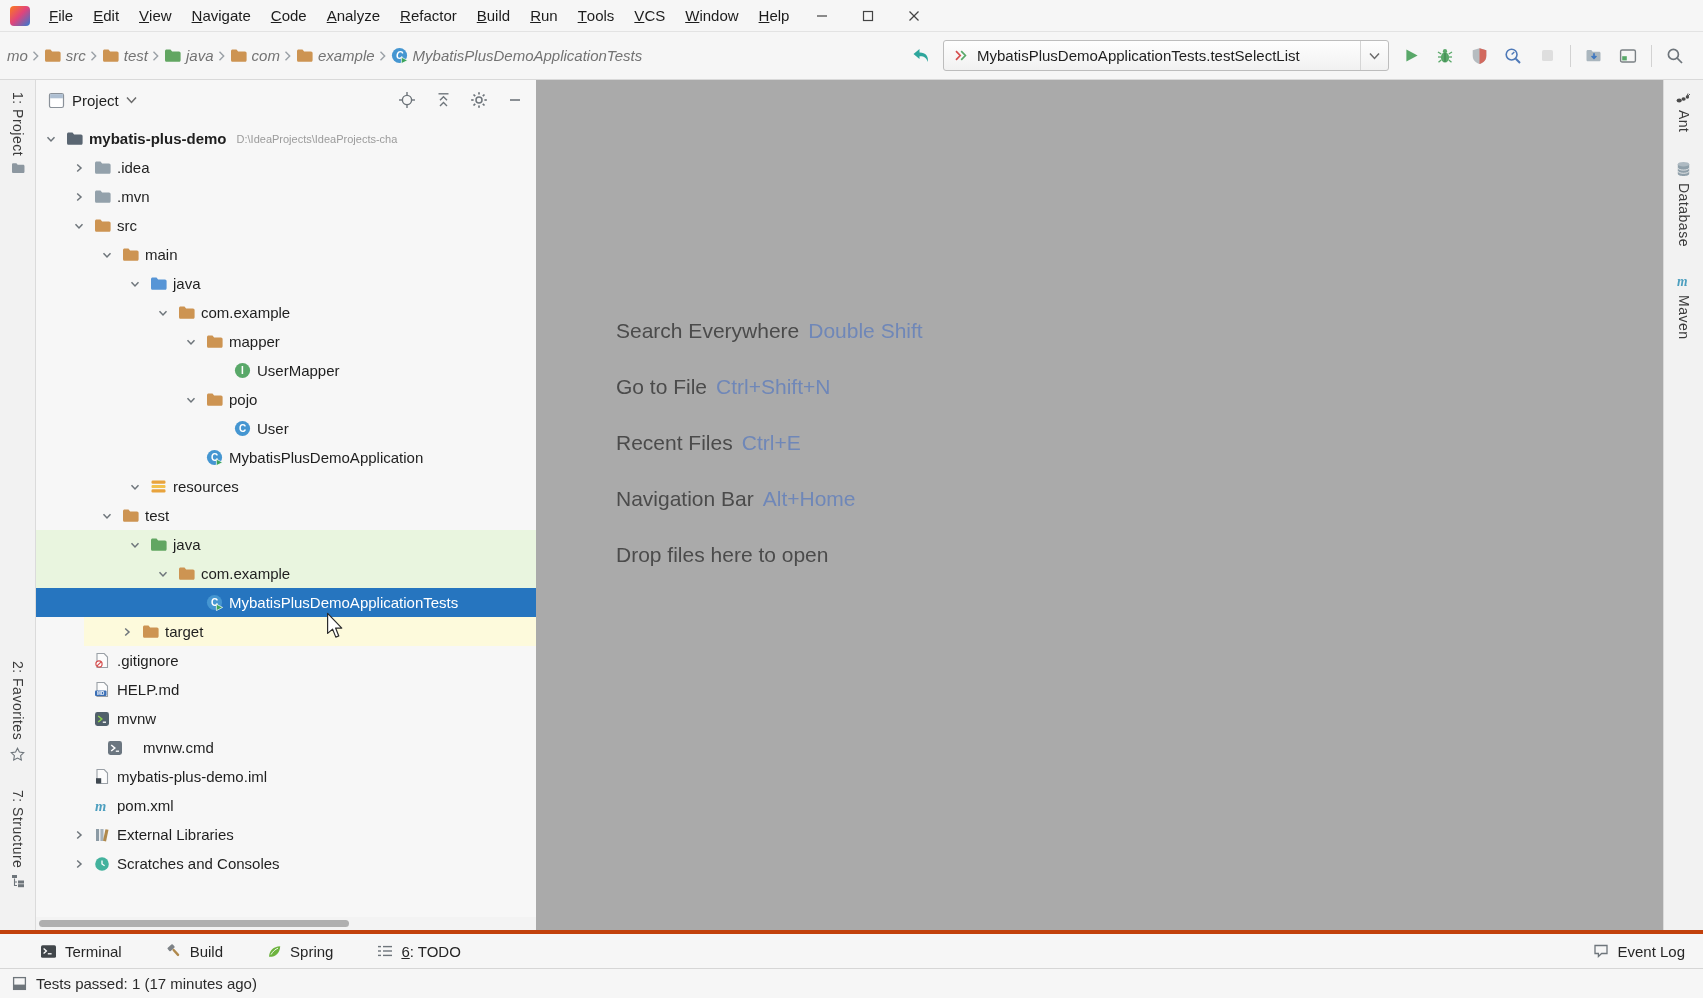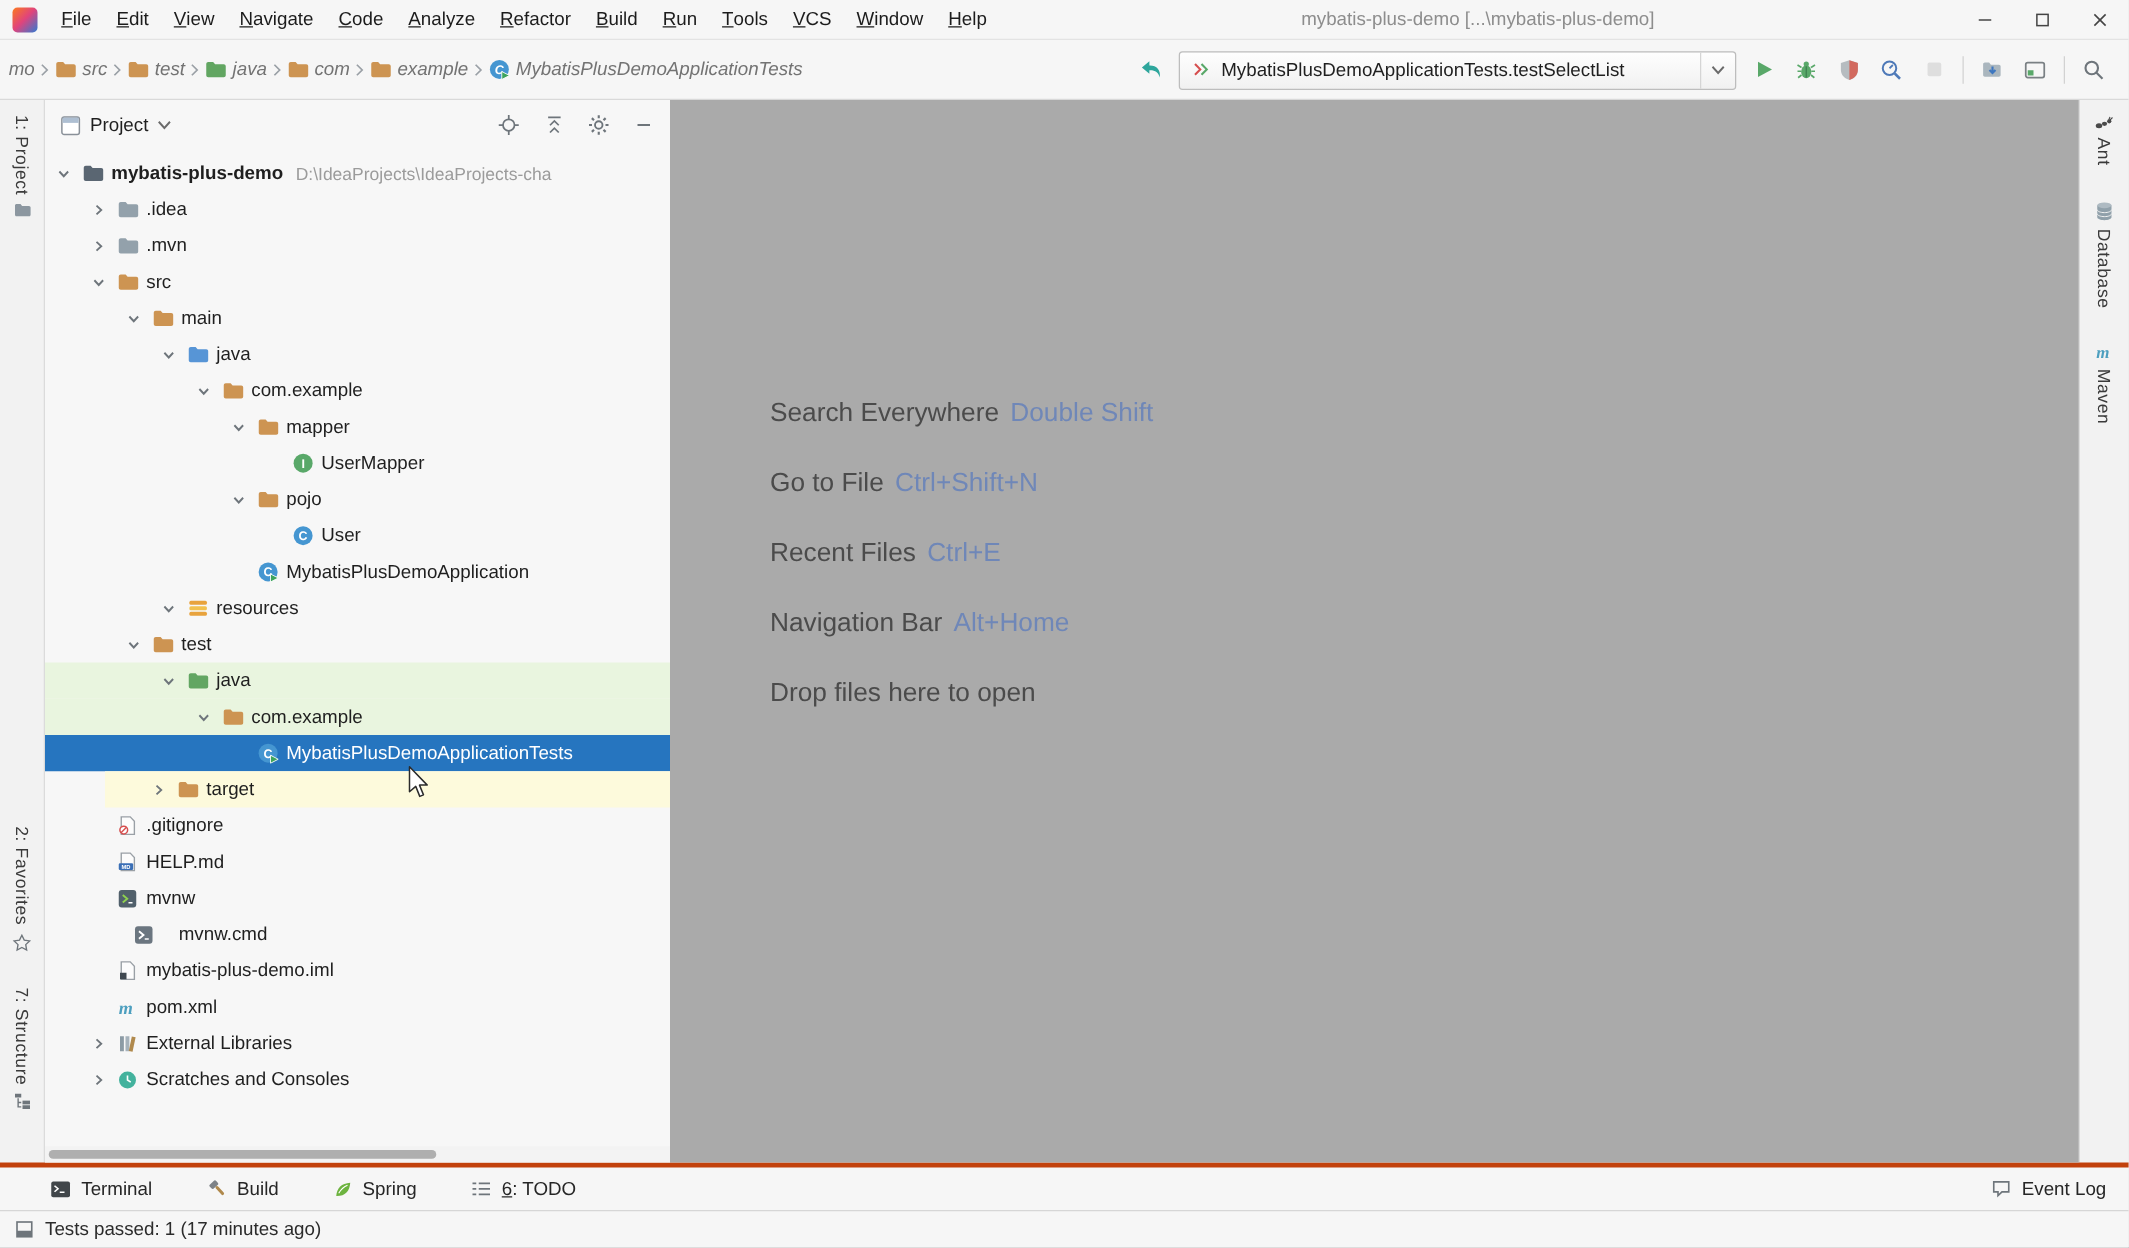--- a/index.html
+++ b/index.html
@@ -19,21 +19,21 @@
   .menu-item { padding:0 10px; font-size:15px; color:#1c1c1c; height:100%; display:flex; align-items:center; white-space:nowrap; }
   .win-title { flex:1; text-align:center; font-size:15px; color:#8d8d8d; white-space:nowrap; overflow:hidden; }
   .win-controls { display:flex; height:100%; }
   .win-btn { width:46px; height:100%; display:flex; align-items:center; justify-content:center; }
 
   
   .navbar { height:48px; flex:none; display:flex; align-items:center; background:#f6f6f6; border-bottom:1px solid #d9d9d9; padding:0 12px 0 4px; }
   .crumbs { display:flex; align-items:center; min-width:0; overflow:hidden; }
   .crumb { display:flex; align-items:center; gap:5px; padding:3px; font-size:15px; color:#737373; white-space:nowrap;font-style:italic; }
   .crumb-sep { display:flex; margin:0 1px; }
-  .run-section { margin-left:auto; display:flex; align-items:flex-end; gap:6px; }
+  .run-section { margin-left:auto; display:flex; align-items:center; gap:6px; }
   .tools { display:flex; align-items:center; gap:2px; }
   .tool-btn { width:32px; height:32px; display:flex; align-items:center; justify-content:center; border-radius:3px; }
   .tool-btn.disabled { opacity:.4; filter:grayscale(1); }
   .tool-sep { width:1px; height:22px; background:#d2d2d2; margin:0 5px; }
   .combo { width:446px; height:31px; border:1px solid #bdbdbd; border-radius:3px; background:linear-gradient(#fefefe,#f1f1f1);
            display:flex; align-items:center; gap:8px; padding:0 0 0 9px; font-size:15px; color:#1f1f1f; }
   .combo-label { flex:1; overflow:hidden; white-space:nowrap; text-overflow:ellipsis; }
   .combo-arrow { display:flex; align-items:center; padding:0 8px; border-left:1px solid #d5d5d5; height:100%; }
 
   
@@ -51,21 +51,21 @@
   .panel-header { height:40px; flex:none; display:flex; align-items:center; gap:7px; padding:0 10px 0 12px; }
   .panel-title { font-size:15px; color:#1f1f1f; }
   .panel-tools { margin-left:auto; display:flex; align-items:center; gap:14px; }
   .panel-tool { display:flex; align-items:center; justify-content:center; width:22px; height:22px; }
   .tree { flex:1; padding-top:4px; overflow:hidden; position:relative; }
   .tree-row { height:29px; display:flex; align-items:center; font-size:15px; color:#1f1f1f; white-space:nowrap; }
   .chevron-slot { width:22px; flex:none; display:flex; justify-content:center; }
   .tree-icon { width:24px; flex:none; display:flex; justify-content:center; }
   .tree-label { margin-left:3px; }
   .tree-label.bold { font-weight:bold; }
-  .root-path { margin-left:10px; color:#9b9b9b; font-size:14px; }
+  .root-path { margin-left:10px; color:#9b9b9b; font-size:11px; }
   .row-green { background:#e9f5df; }
   .row-yellow { background:#fdfadc;margin-left:48px; }
   .row-selected { background:#2675bf; }
   .row-selected .tree-label { color:#fff; }
   .hscroll { position:absolute; left:0; right:0; bottom:0; height:13px; display:flex; align-items:center; padding:0 3px; background:rgba(240,240,240,.6); }
   .hscroll-thumb { width:310px; height:7px; border-radius:4px; background:#afafaf; }
 
   
   .editor { flex:1; background:#aaaaaa; position:relative; min-width:0; }
   .shortcuts { position:absolute; left:80px; top:238px; display:flex; flex-direction:column; gap:31px; }
@@ -99,21 +99,20 @@
         <div class="menu-item"><u>C</u>ode</div>
         <div class="menu-item"><u>A</u>nalyze</div>
         <div class="menu-item"><u>R</u>efactor</div>
         <div class="menu-item"><u>B</u>uild</div>
         <div class="menu-item"><u>R</u>un</div>
         <div class="menu-item"><u>T</u>ools</div>
         <div class="menu-item"><u>V</u>CS</div>
         <div class="menu-item"><u>W</u>indow</div>
         <div class="menu-item"><u>H</u>elp</div>
       </nav>
-    <div class="win-title">mybatis-plus-demo [...\mybatis-plus-demo]</div>
     <div class="win-controls">
         <div class="win-btn">
           <span class="ic">
             <svg width="12" height="12" viewBox="0 0 12 12">
               <line x1="1" y1="6" x2="11" y2="6" stroke="#444" stroke-width="1.2"></line>
             </svg>
           </span>
         </div>
         <div class="win-btn">
           <span class="ic">

